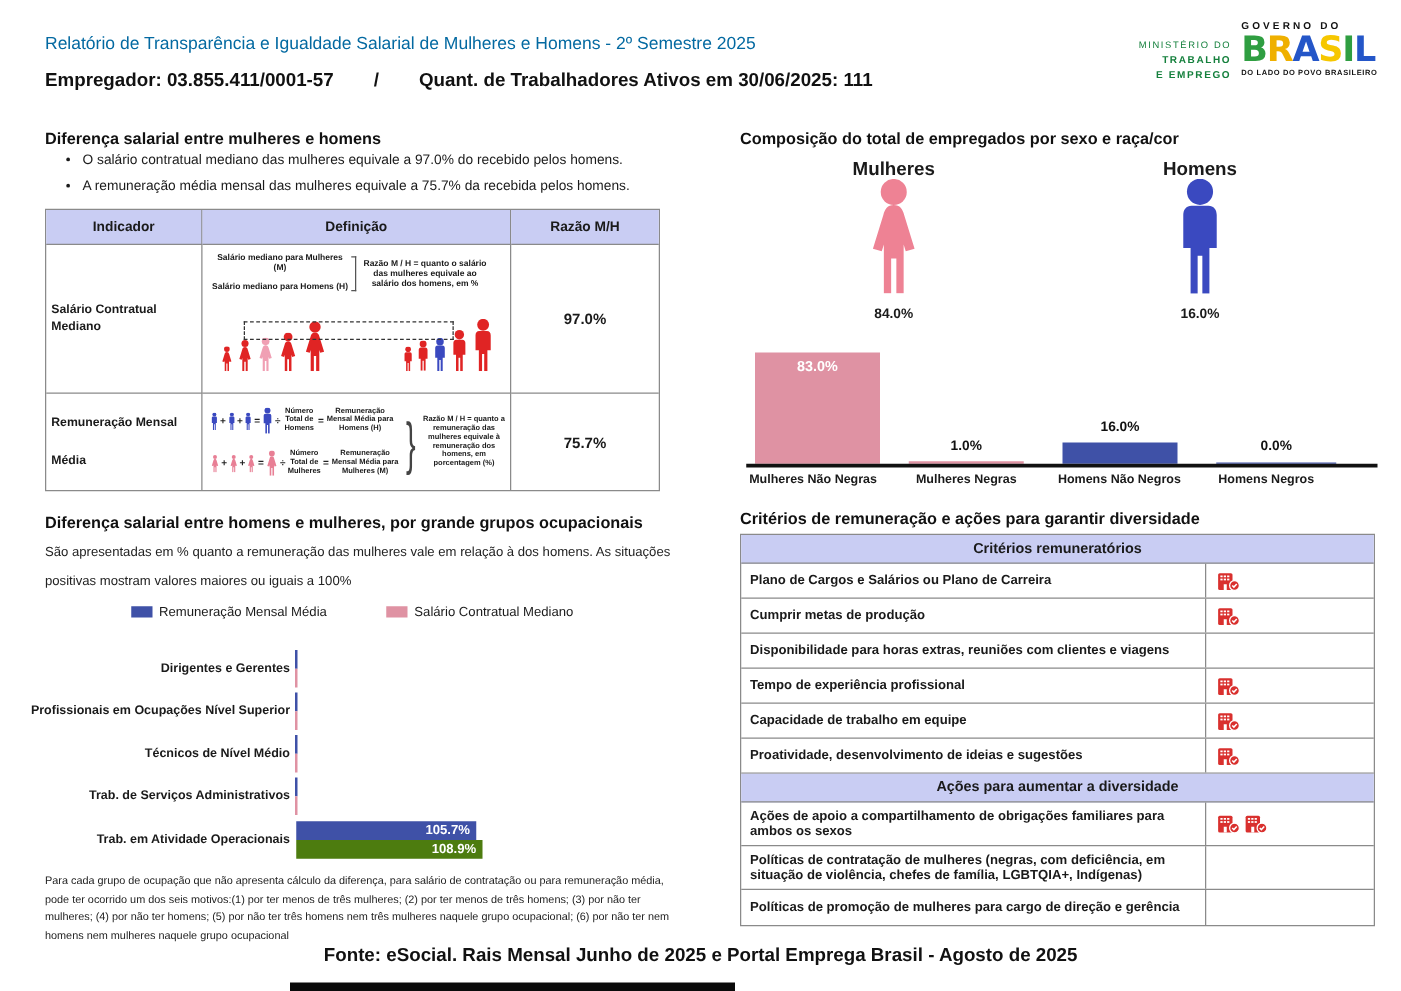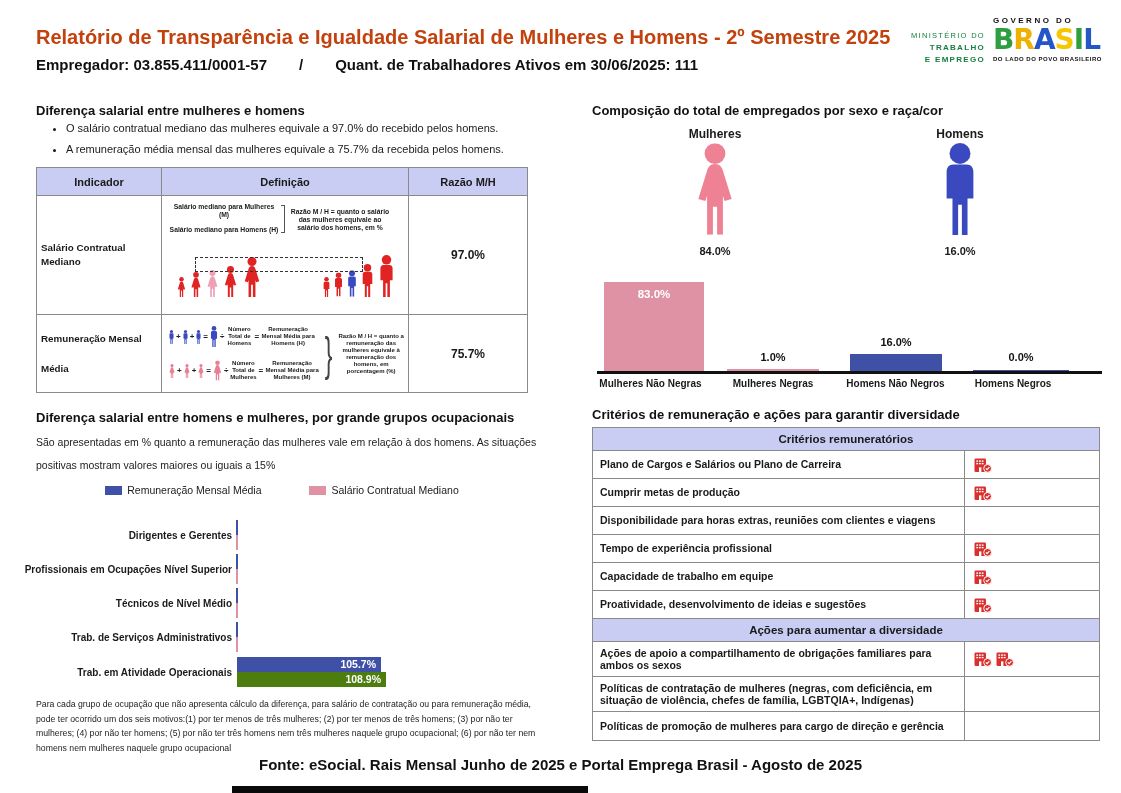--- a/index.html
+++ b/index.html
@@ -4,21 +4,21 @@
 <style>
   * { margin:0; padding:0; box-sizing:border-box; }
   html,body { background:#ffffff; }
   body {
     width:1121px; height:793px; position:relative; overflow:hidden;
     font-family:"Liberation Sans", sans-serif; color:#1a1a1a;
   }
   .abs { position:absolute; }
 
   
-  .main-title { left:36px; top:26px; font-size:20px; font-weight:bold; color:#c2410c; }
+  .main-title { left:36px; top:26px; font-size:14px; font-weight:normal; color:#0369a1; }
   .sub-title-row { left:36px; top:56px; display:flex; gap:32px; font-size:15px; font-weight:bold; color:#111; }
   .ministry { left:855px; top:30px; width:130px; text-align:right; color:#15803d; }
   .ministry .m1 { font-size:7.5px; letter-spacing:1.3px; line-height:12px; }
   .ministry .m2 { font-size:8px; font-weight:bold; letter-spacing:1.3px; line-height:12px; }
   .gov { left:993px; top:16px; width:112px; }
   .gov-top { font-size:8px; font-weight:bold; letter-spacing:2.5px; color:#111; }
   .gov-word { font-size:28px; font-weight:900; letter-spacing:-1px; line-height:30px; font-family:"DejaVu Sans", sans-serif; }
   .gov-bottom { font-size:6px; font-weight:bold; letter-spacing:0.5px; color:#111; margin-top:1px; }
 
   
@@ -77,21 +77,21 @@
   .stub-b { width:2px; height:15px; background:#3f51a7; }
   .stub-p { width:2px; height:15px; background:#df92a3; }
   .occ-bars { position:absolute; left:201px; top:1px; }
   .occ-bar { height:15px; color:#fff; font-weight:bold; font-size:10.5px; text-align:right;
              padding-right:5px; line-height:15px; }
   .occ-bar.blue { width:144px; background:#3f51a7; }
   .occ-bar.pink { width:149px; background:#4d7c0f; }
   .footnote { left:36px; top:697px; width:512px; font-size:8.7px; line-height:14.5px; color:#222; }
 
   
-  .comp-name { font-weight:bold; font-size:12px; text-align:center; width:110px; }
+  .comp-name { font-weight:bold; font-size:15px; text-align:center; width:110px; }
   .comp-pct { font-weight:bold; font-size:11px; text-align:center; width:110px; }
   .comp-baseline { left:597px; top:371px; width:505px; height:3px; background:#111; }
   .cbar { position:absolute; }
   .cbar-pink { background:#df92a3; } .cbar-blue { background:#3f51a7; }
   .cbar-inlabel { color:#fff; font-weight:bold; font-size:11.5px; text-align:center; padding-top:6px; }
   .cbar-toplabel { position:absolute; font-weight:bold; font-size:11px; text-align:center; color:#111; }
   .cbar-cat { position:absolute; top:378px; font-weight:bold; font-size:10px; text-align:center; }
 
   
   .crit-table { left:592px; top:427px; width:508px; border:1px solid #8a8a8a; }
@@ -271,21 +271,21 @@
           </div>
           <div class="d2-brace">}</div>
           <div class="d2-explain">Razão M / H = quanto a remuneração das mulheres equivale à remuneração dos homens, em porcentagem (%)</div>
         </div>
       </div>
       <div class="cell t1-val r2">75.7%</div>
     </div>
   </div>
 
   <div class="abs sec-title" style="left:36px;top:410px">Diferença salarial entre homens e mulheres, por grande grupos ocupacionais</div>
-  <div class="abs occ-sub">São apresentadas em % quanto a remuneração das mulheres vale em relação à dos homens. As situações positivas mostram valores maiores ou iguais a 15%</div>
+  <div class="abs occ-sub">São apresentadas em % quanto a remuneração das mulheres vale em relação à dos homens. As situações positivas mostram valores maiores ou iguais a 100%</div>
   <div class="abs occ-legend">
     <span><span class="sw sw-blue"></span><span>Remuneração Mensal Média</span></span>
     <span><span class="sw sw-pink"></span><span>Salário Contratual Mediano</span></span>
   </div>
   <div class="abs occ-chart">
     <div class="occ-row" style="top:0">
       <div class="occ-label">Dirigentes e Gerentes</div>
       <div class="occ-stub">
           <i class="stub-b"></i>
           <i class="stub-p"></i>

